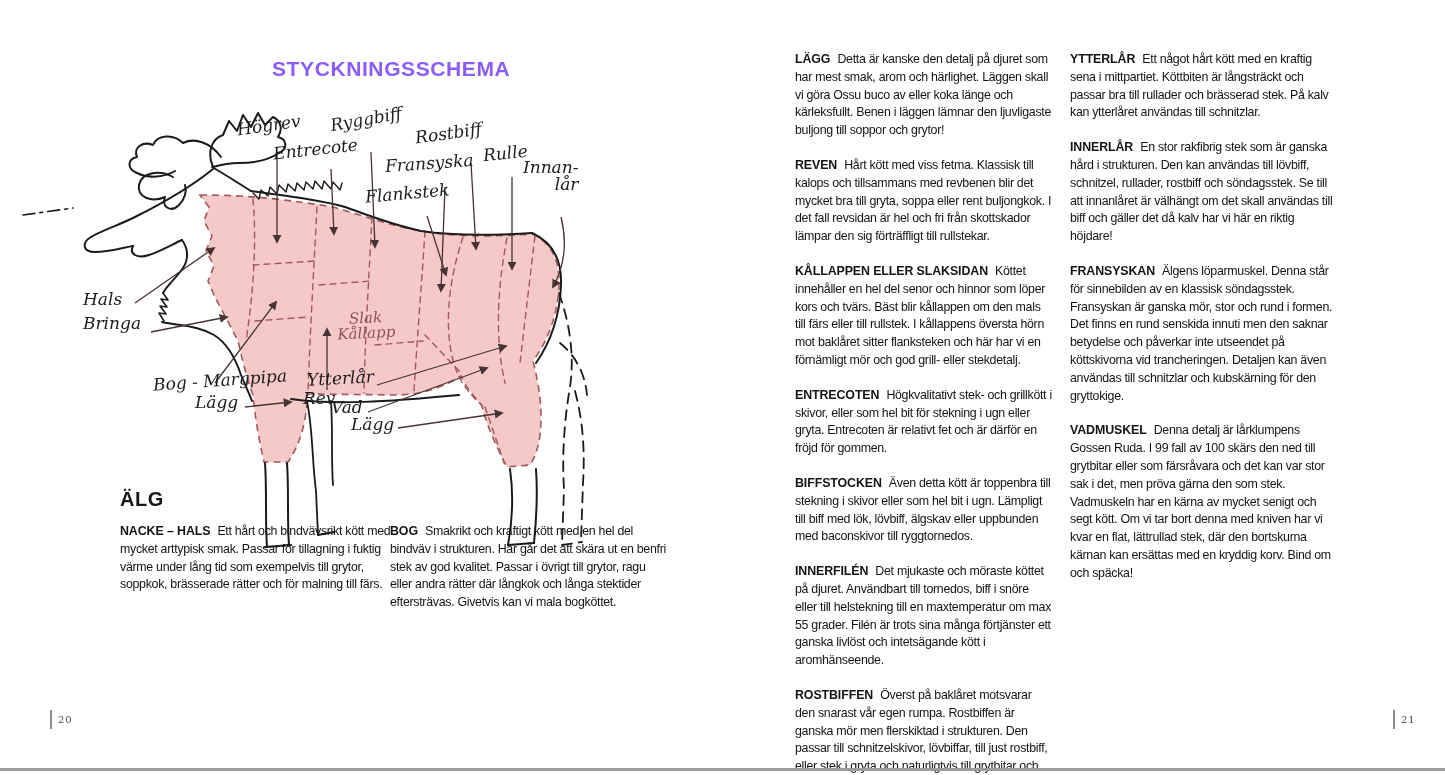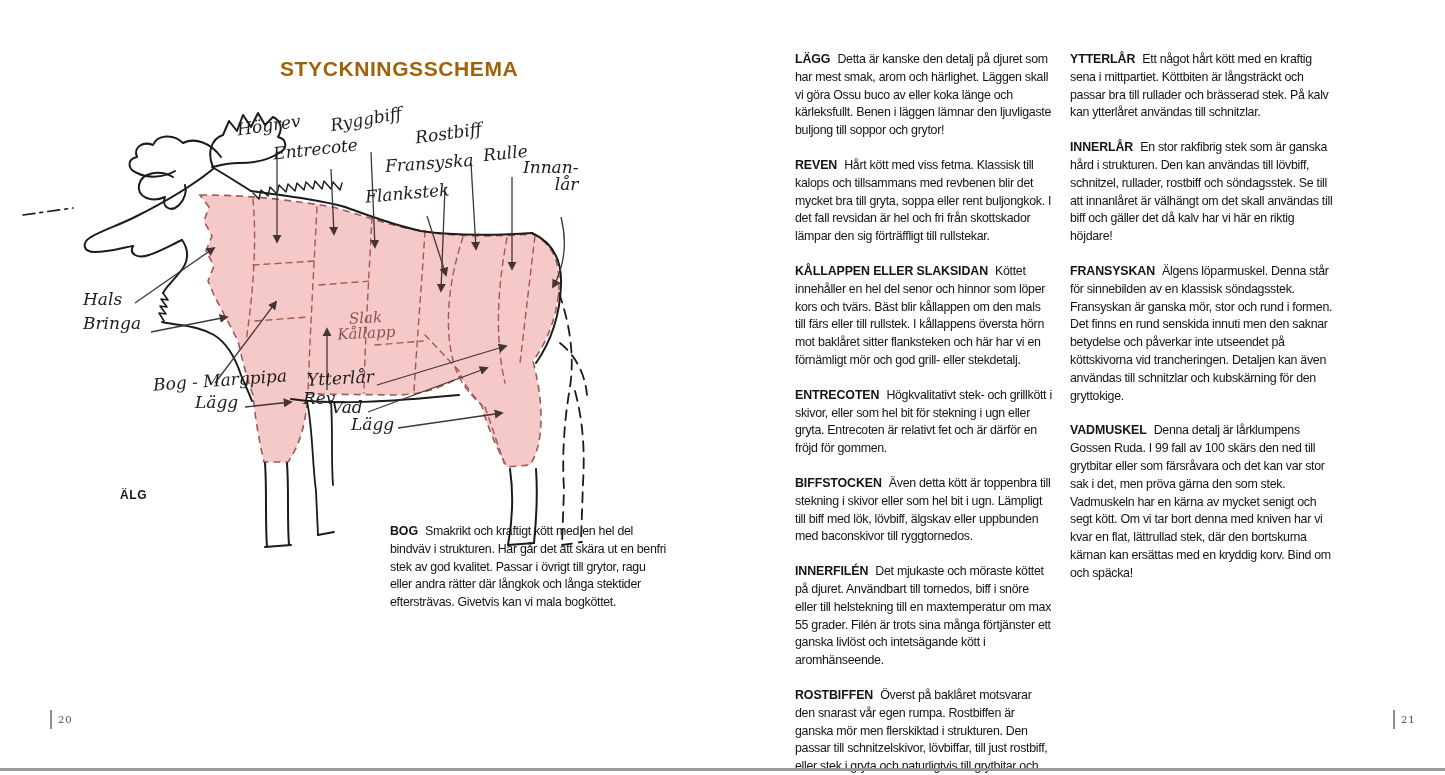--- a/index.html
+++ b/index.html
@@ -3,28 +3,28 @@
 <meta charset="utf-8">
 <style>
   html,body { margin:0; padding:0; }
   body {
     width:1445px; height:775px; position:relative; background:#ffffff;
     font-family:"Liberation Sans","DejaVu Sans",sans-serif; overflow:hidden;
   }
   .spread { position:absolute; inset:0; background:#fff; }
 
   .title {
-    position:absolute; left:280px; top:57px;
-    font-size:21px; font-weight:bold; letter-spacing:0.6px; color:#a16207;
+    position:absolute; left:272px; top:57px;
+    font-size:21px; font-weight:bold; letter-spacing:0.6px; color:#8b5cf6;
     white-space:nowrap;
     text-align:center;
   }
   .section-heading {
     position:absolute; left:120px; top:488px;
-    font-size:12px; font-weight:bold; letter-spacing:0.6px; color:#161616;
+    font-size:20px; font-weight:bold; letter-spacing:0.6px; color:#161616;
   }
 
   .col { position:absolute; color:#141414; font-size:12.4px; line-height:17.8px; letter-spacing:-0.3px; text-align:left; }
   .col-l1 { left:120px;  top:523px; width:271px; }
   .col-l2 { left:390px;  top:523px; width:276px; }
   .col-r1 { left:795px;  top:51px;  width:257px; }
   .col-r2 { left:1070px; top:51px;  width:266px; }
   .entry { margin:0 0 17px 0; }
   .entry b { letter-spacing:-0.1px; margin-right:7px; }
 
@@ -172,20 +172,21 @@
     </div>
     <div class="lbl rot-m3" style="left:292px; top:275px;">Ytterlår</div>
     <div class="lbl" style="left:288px; top:295px;">Rev</div>
     <div class="lbl" style="left:316px; top:304px;">Vad</div>
     <div class="lbl" style="left:336px; top:321px;">Lägg</div>
   </div>
 
   <div class="section-heading">ÄLG</div>
 
   <div class="col col-l1">
+    <p class="entry"><b>NACKE – HALS</b><span>Ett hårt och bindvävsrikt kött med mycket arttypisk smak. Passar för tillagning i fuktig värme under lång tid som exempelvis till grytor, soppkok, brässerade rätter och för malning till färs.</span></p>
   </div>
   <div class="col col-l2">
     <p class="entry"><b>BOG</b><span>Smakrikt och kraftigt kött med en hel del bindväv i strukturen. Här går det att skära ut en benfri stek av god kvalitet. Passar i övrigt till grytor, ragu eller andra rätter där långkok och långa stektider eftersträvas. Givetvis kan vi mala bogköttet.</span></p>
   </div>
 
   <div class="col col-r1">
     <p class="entry"><b>LÄGG</b><span>Detta är kanske den detalj på djuret som har mest smak, arom och härlighet. Läggen skall vi göra Ossu buco av eller koka länge och kärleksfullt. Benen i läggen lämnar den ljuvligaste buljong till soppor och grytor!</span></p>
     <p class="entry"><b>REVEN</b><span>Hårt kött med viss fetma. Klassisk till kalops och tillsammans med revbenen blir det mycket bra till gryta, soppa eller rent buljongkok. I det fall revsidan är hel och fri från skottskador lämpar den sig förträffligt till rullstekar.</span></p>
     <p class="entry"><b>KÅLLAPPEN ELLER SLAKSIDAN</b><span>Köttet innehåller en hel del senor och hinnor som löper kors och tvärs. Bäst blir kållappen om den mals till färs eller till rullstek. I kållappens översta hörn mot baklåret sitter flanksteken och här har vi en förnämligt mör och god grill- eller stekdetalj.</span></p>
     <p class="entry"><b>ENTRECOTEN</b><span>Högkvalitativt stek- och grillkött i skivor, eller som hel bit för stekning i ugn eller gryta. Entrecoten är relativt fet och är därför en fröjd för gommen.</span></p>

